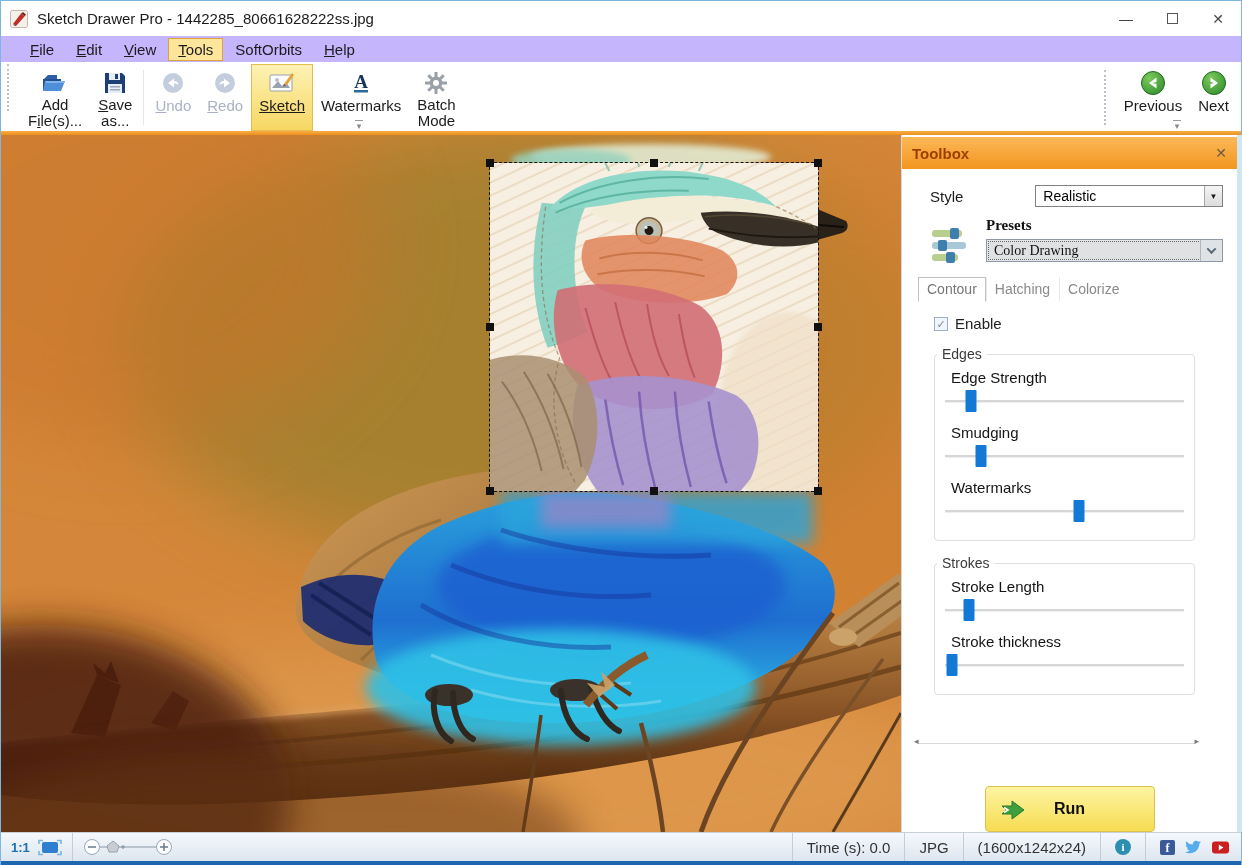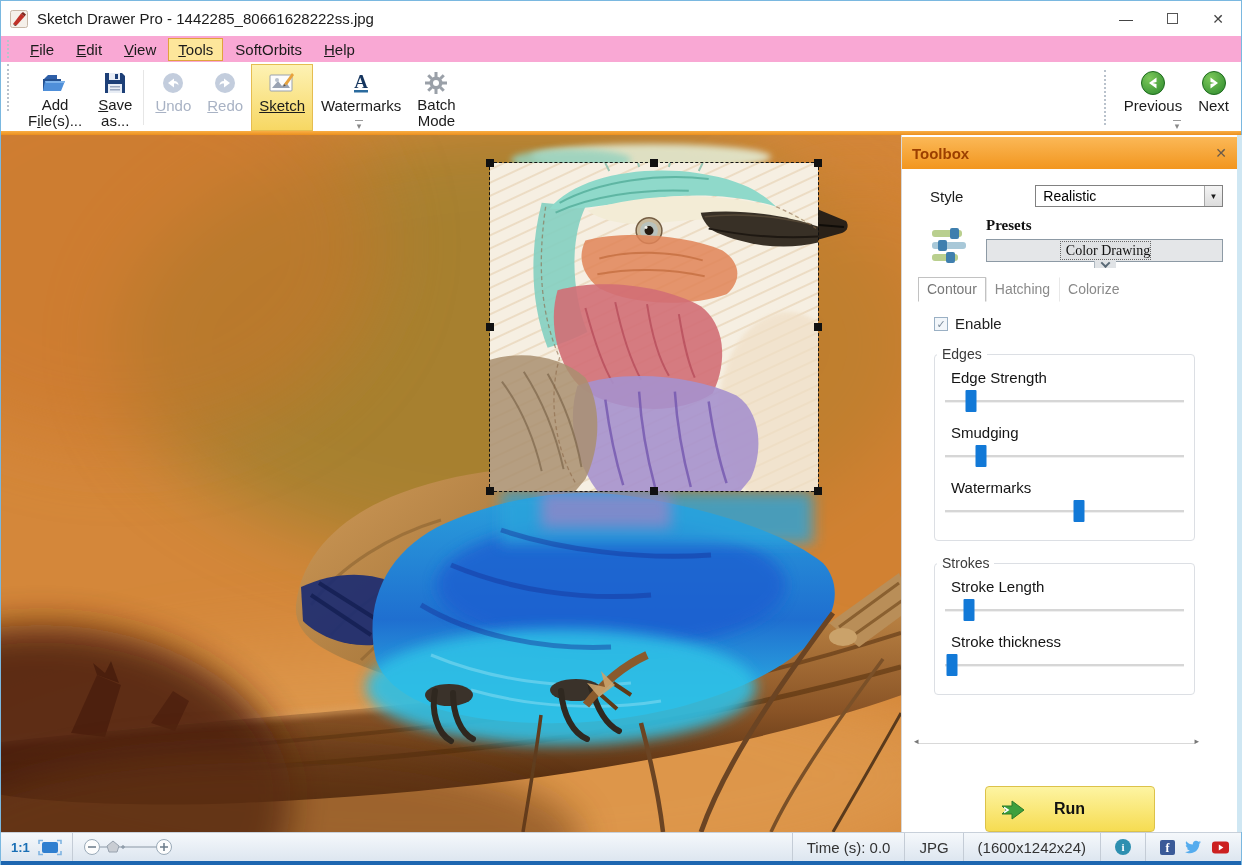--- a/index.html
+++ b/index.html
@@ -9,21 +9,21 @@
 
   
   .titlebar { height:35px; display:flex; align-items:center; padding-left:9px; background:#fff; flex:0 0 auto; }
   .app-icon { width:18px; height:18px; margin-right:9px; flex:0 0 auto; }
   .title-text { font-size:15px; color:#1b1b1b; }
   .win-controls { margin-left:auto; display:flex; height:100%; }
   .win-btn { width:46px; height:100%; display:flex; align-items:center; justify-content:center; color:#444; font-size:14px; cursor:default; }
   .max-glyph { width:11px; height:11px; border:1.5px solid #555; display:inline-block; }
 
   
-  .menubar { height:26px; display:flex; align-items:center; padding-left:6px; background:#f9a8d4; font-size:15px; color:#1b1b1b; flex:0 0 auto; }
+  .menubar { height:26px; display:flex; align-items:center; padding-left:6px; background:#c4b5fd; font-size:15px; color:#1b1b1b; flex:0 0 auto; }
   .drag-handle { width:5px; height:70%; border-left:2px dotted #b9c2cc; margin-right:8px; }
   .menu-item { padding:2px 9px; margin-right:2px; border:1px solid transparent; }
   .menu-item u { text-decoration:underline; }
   .menu-item.active { background:#fde69b; border:1px solid #e0a33c; }
 
   
   .toolbar { height:69px; display:flex; align-items:stretch; padding:2px 4px 0 6px; background:#fff; position:relative; flex:0 0 auto; }
   .tbtn { display:flex; flex-direction:column; align-items:center; padding:3px 7px 1px 7px; border:1px solid transparent; min-width:42px; }
   .tbtn .ticon { height:30px; display:flex; align-items:center; justify-content:center; }
   .tlabel { font-size:15px; line-height:16px; color:#1b1b1b; text-align:center; white-space:nowrap; }
@@ -60,21 +60,21 @@
   .style-row { display:flex; align-items:center; margin:16px 14px 0 28px; }
   .style-label { font-size:15px; color:#1b1b1b; }
   .combo { margin-left:72px; flex:1; height:22px; border:1px solid #818181; background:#fff; display:flex; align-items:center; font-size:14px; }
   .combo .val { padding-left:7px; }
   .dd-btn { width:18px; height:100%; margin-left:auto; background:linear-gradient(#f4f4f4,#dcdcdc); border-left:1px solid #a8a8a8; display:flex; align-items:center; justify-content:center; font-size:8px; color:#1a1a1a; }
 
   .presets-row { display:flex; margin:10px 14px 0 28px; }
   .presets-icon { width:38px; height:40px; margin-top:8px; flex:0 0 auto; }
   .presets-col { flex:1; margin-left:18px;font-family:Liberation Serif, serif; }
   .presets-label { font-weight:bold; font-size:15px; color:#111; margin-bottom:5px; }
-  .combo2 { height:23px; border:1px solid #8d9aa5; background:#e4e6e8; display:flex; align-items:center;flex-direction:column; }
+  .combo2 { height:23px; border:1px solid #8d9aa5; background:#e4e6e8; display:flex; align-items:center; }
   .combo2 .val { flex:1; height:17px; margin:2px 0 2px 2px; padding-left:5px; font-size:14px; color:#111; outline:1px dotted #666; outline-offset:0px; line-height:17px; background:#dfe1e3; }
   .chev-btn { width:22px; height:100%; display:flex; align-items:center; justify-content:center; background:#e0e3e6; border-left:1px solid #aeb8c0; }
   .chev { width:7px; height:7px; border-right:2px solid #5a6a76; border-bottom:2px solid #5a6a76; transform:rotate(45deg) translate(-1px,-1px); }
 
   .tabs { display:flex; margin:12px 0 0 16px; font-size:14px; color:#8a8a8a; }
   .tab { padding:3px 8px 4px 8px; border:1px solid transparent; }
   .tab.active { background:#fff; border:1px solid #c2c2c2; border-bottom-color:#fff; color:#777; }
   .tab + .tab { border-left:1px solid #e8e8e8; }
 
   .enable-row { display:flex; align-items:center; margin:13px 0 0 32px; }

